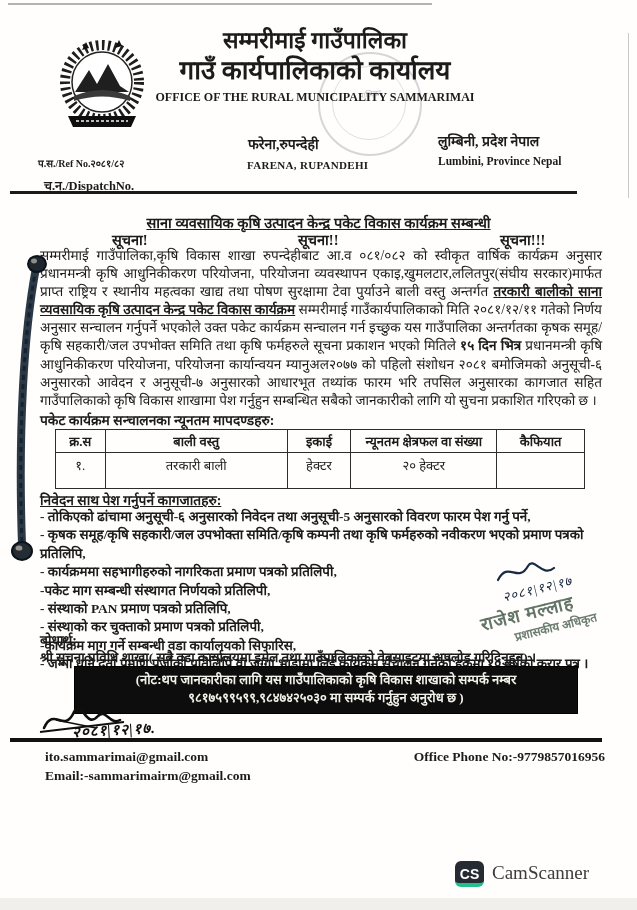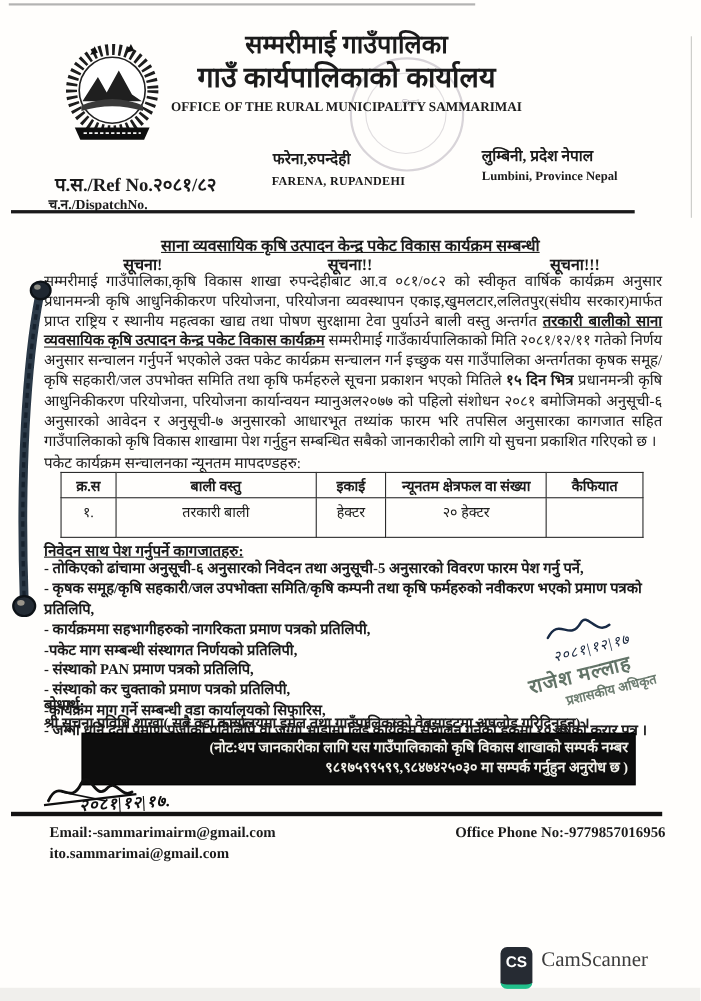--- a/index.html
+++ b/index.html
@@ -15,76 +15,76 @@
   .bottom-band{left:0;top:898px;width:637px;height:12px;background:#f0efec;}
 
   
   .hdr{left:150px;top:28px;width:330px;text-align:center;}
   .hdr .np1{font-size:23px;font-weight:bold;line-height:1.1;}
   .hdr .en1{font-size:12.5px;font-weight:bold;margin-top:3px;letter-spacing:.2px;}
   .hdr .np2{font-size:26px;font-weight:bold;margin-top:4px;line-height:1.1;}
   .hdr .en2{font-size:12px;font-weight:bold;margin-top:4px;}
   .place-np{left:248px;top:134px;font-size:14px;font-weight:bold;}
   .prov-np{left:438px;top:131px;font-size:14px;font-weight:bold;}
-  .ref{left:50px;top:156px;font-size:17px;font-weight:bold;}
+  .ref{left:38px;top:156px;font-size:10px;font-weight:bold;}
   .place-en{left:247px;top:159px;font-size:11px;font-weight:bold;letter-spacing:.3px;}
   .prov-en{left:438px;top:155px;font-size:11.5px;font-weight:bold;}
   .dispatch{left:44px;top:177px;font-size:12.5px;font-weight:bold;}
   .hdr-rule{left:10px;top:191px;width:567px;height:3px;background:#1a1a1a;}
 
   
   .ghost-stamp{left:318px;top:52px;width:100px;height:100px;border:2px solid rgba(115,105,125,.28);
     border-radius:50%;}
   .ghost-stamp .inner{position:absolute;left:12px;top:12px;width:72px;height:72px;border:1px solid rgba(115,105,125,.22);border-radius:50%;}
   .ghost-txt{left:330px;top:88px;width:80px;font-size:8px;color:rgba(100,90,115,.4);transform:rotate(-8deg);text-align:center;}
 
   
   .pubdate{top:197px;right:26px;font-size:13.5px;font-weight:bold;}
   .subject{left:0;top:212px;width:637px;text-align:center;font-size:14.5px;font-weight:bold;text-decoration:underline;}
   .su1{left:112px;top:229px;font-size:14.5px;font-weight:bold;}
   .su2{left:298px;top:229px;font-size:14.5px;font-weight:bold;}
   .su3{left:500px;top:229px;font-size:14.5px;font-weight:bold;}
   .para{left:40px;top:247px;width:562px;font-size:13.6px;line-height:18.1px;text-align:justify;}
-  .criteria{left:40px;top:410px;font-size:13.8px;font-weight:normal;}
+  .criteria{left:40px;top:410px;font-size:13.8px;font-weight:bold;}
 
   
   .ntable{left:55px;top:429px;width:530px;border-collapse:collapse;}
   .ntable th,.ntable td{border:1.5px solid #2c2c2c;font-size:13px;padding:1px 3px;text-align:center;}
   .ntable th{font-weight:bold;height:20px;margin-top:28px;}
   .ntable td{height:31px;vertical-align:top;padding-top:3px;}
 
   .docs-h{left:40px;top:490px;font-size:13.8px;font-weight:bold;text-decoration:underline;}
   .doclist{left:40px;top:508px;width:560px;font-size:13.4px;line-height:18.4px;font-weight:bold;}
   .doclist div{white-space:normal;}
   .bodarth{left:40px;top:630px;font-size:13.8px;font-weight:bold;}
   .ccline{left:40px;top:648px;width:575px;font-size:13.4px;font-weight:bold;}
 
   
-  .notebox{left:75px;top:667px;width:490px;background:#0d0d0d;color:#f2f1ea;text-align:right;
+  .notebox{left:75px;top:667px;width:490px;background:#0d0d0d;color:#f2f1ea;text-align:center;
     font-size:13px;font-weight:bold;padding:4px 6px 6px;line-height:18px;box-shadow:0 0 0 1px #000;}
 
   
   .sig-date{left:72px;top:719px;font-size:15px;color:#101010;transform:rotate(-3deg);font-style:italic;font-weight:bold;letter-spacing:1px;}
   .foot-rule{left:10px;top:738px;width:592px;height:4px;background:#121212;}
 
   
   .f-left{left:45px;top:747px;font-size:13.5px;font-weight:bold;line-height:19px;}
   .f-right{right:32px;top:747px;font-size:13.5px;font-weight:bold;line-height:19px;text-align:right;}
 
   
   .stamp{left:478px;top:573px;width:175px;transform:rotate(-14deg);}
   .stamp .hdate{font-size:13px;color:#15233a;font-style:italic;letter-spacing:1px;padding-left:28px;}
   .stamp .sname{font-size:18px;font-weight:bold;color:rgba(72,92,78,.85);letter-spacing:1px;}
   .stamp .stitle{font-size:12px;font-weight:bold;color:rgba(72,92,78,.8);padding-left:30px;}
 
   
   .string-svg{left:6px;top:250px;}
 
   
-  .cs-badge{left:455px;top:861px;width:29px;height:38px;background:#262b33;border-radius:6px;
+  .cs-badge{left:455px;top:861px;width:29px;height:26px;background:#262b33;border-radius:6px;
     color:#fff;font-family:"Liberation Sans",sans-serif;font-weight:bold;font-size:14px;text-align:center;line-height:26px;
     border-bottom:4px solid #21c08b;box-sizing:border-box;}
   .cs-label{left:492px;top:862px;font-size:19px;color:#3c3c3c;font-family:"Liberation Serif",serif;}
 </style>
 </head>
 <body>
 
 <div class="page">
 
   <div class="abs top-edge"></div>
@@ -179,22 +179,22 @@
       <path d="M8 28 C18 6, 28 34, 38 12 C46 -2, 50 30, 62 16 C70 8, 74 26, 84 20" fill="none" stroke="#0f0f0f" stroke-width="2.6" stroke-linecap="round"></path>
       <path d="M4 32 L88 22" fill="none" stroke="#0f0f0f" stroke-width="2"></path>
       <path d="M20 20 L60 28" fill="none" stroke="#0f0f0f" stroke-width="1.6"></path>
     </svg>
   </div>
   <div class="abs sig-date">२०८१|१२|१७.</div>
 
   <div class="abs foot-rule"></div>
 
   <div class="abs f-left">
+    <div>ito.sammarimai@gmail.com</div>
     <div>Email:-sammarimairm@gmail.com</div>
-    <div>ito.sammarimai@gmail.com</div>
   </div>
   <div class="abs f-right">
     <div>Office Phone No:-9779857016956</div>
   </div>
 
   <div class="abs" style="left:492px;top:558px;width:70px;height:30px;">
     <svg width="70" height="30" viewBox="0 0 70 30">
       <path d="M6 22 C16 2, 26 26, 36 8 C42 -2, 50 20, 62 10" fill="none" stroke="#182a45" stroke-width="2.2" stroke-linecap="round"></path>
     </svg>
   </div>

